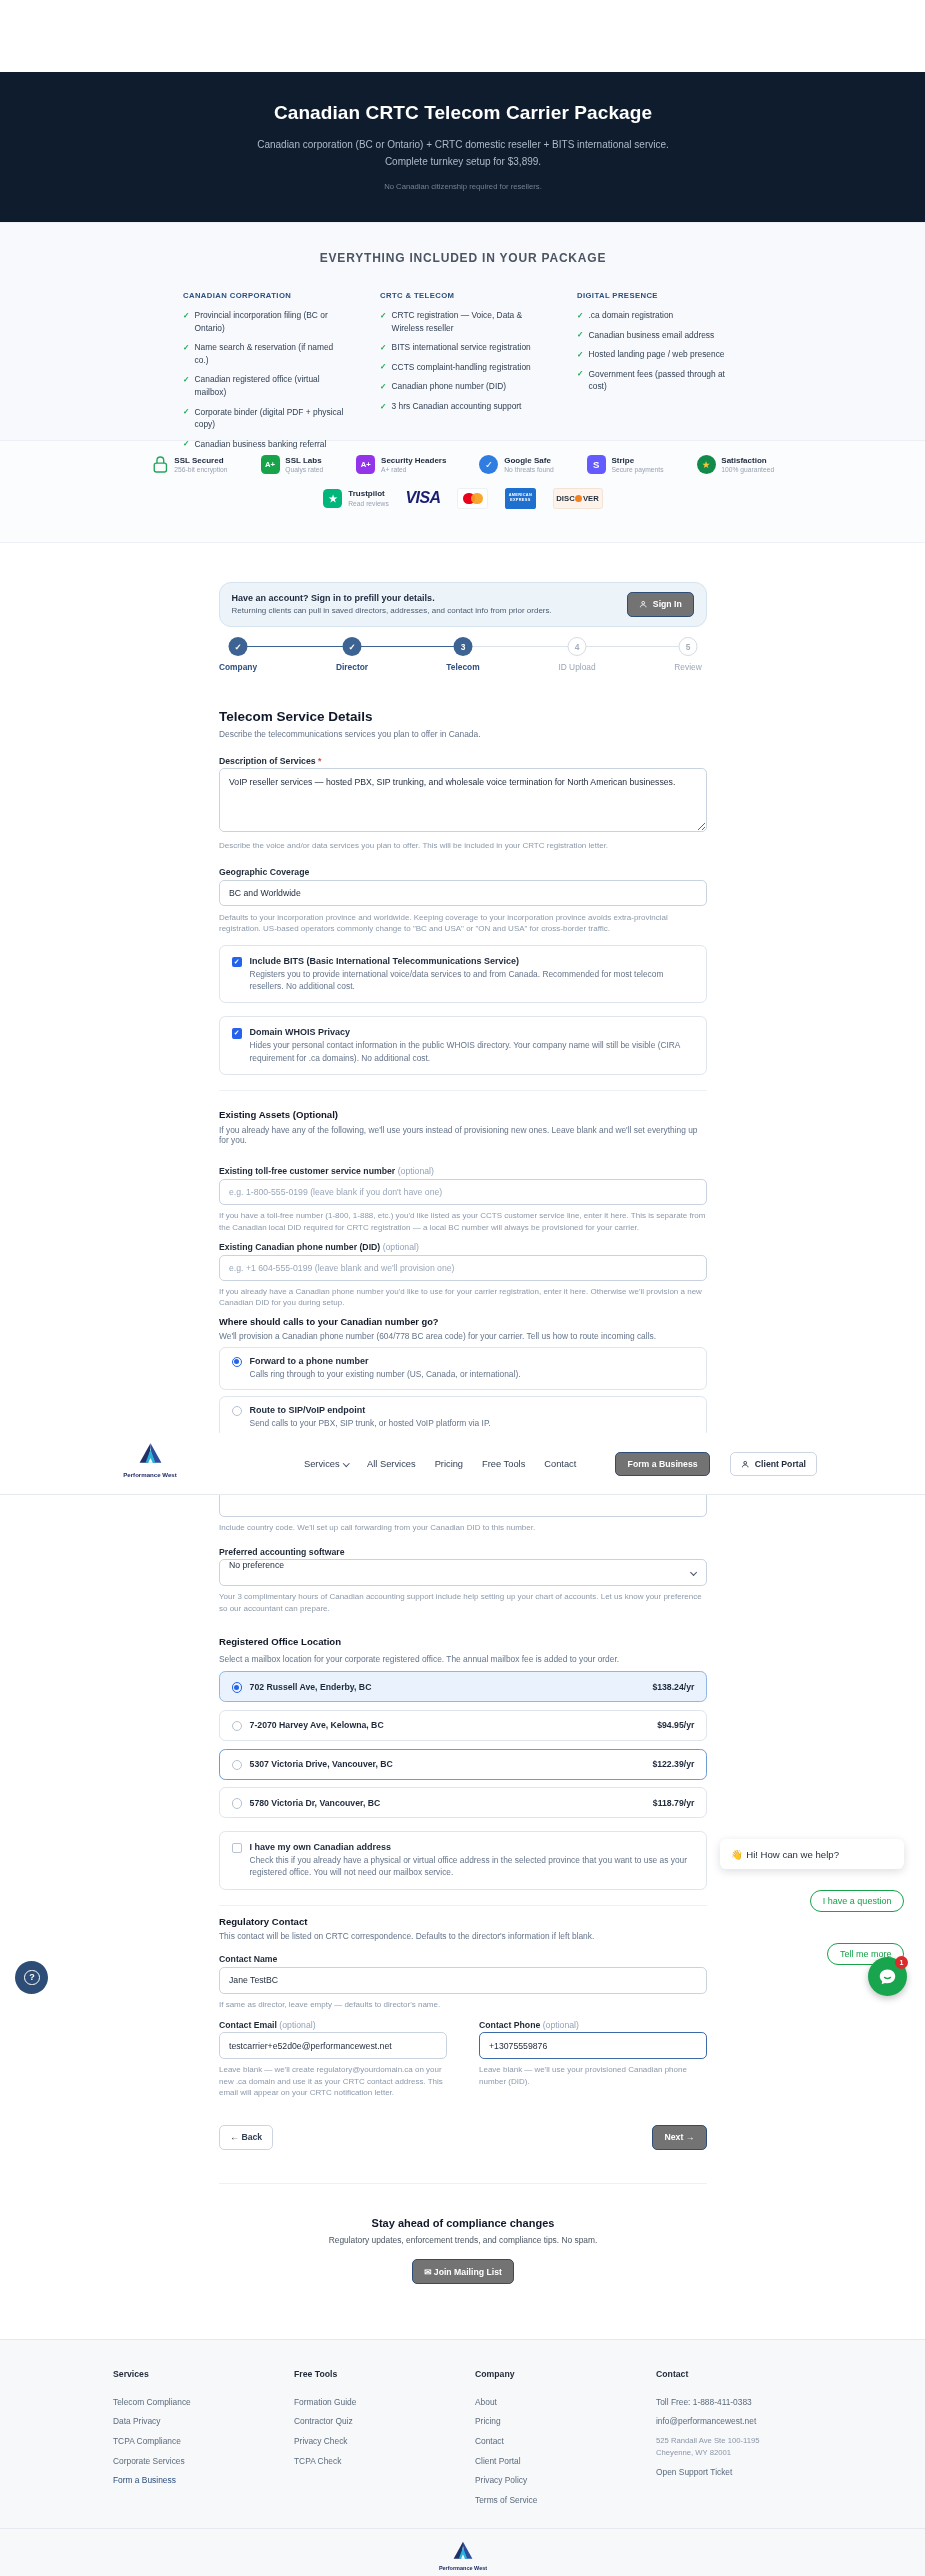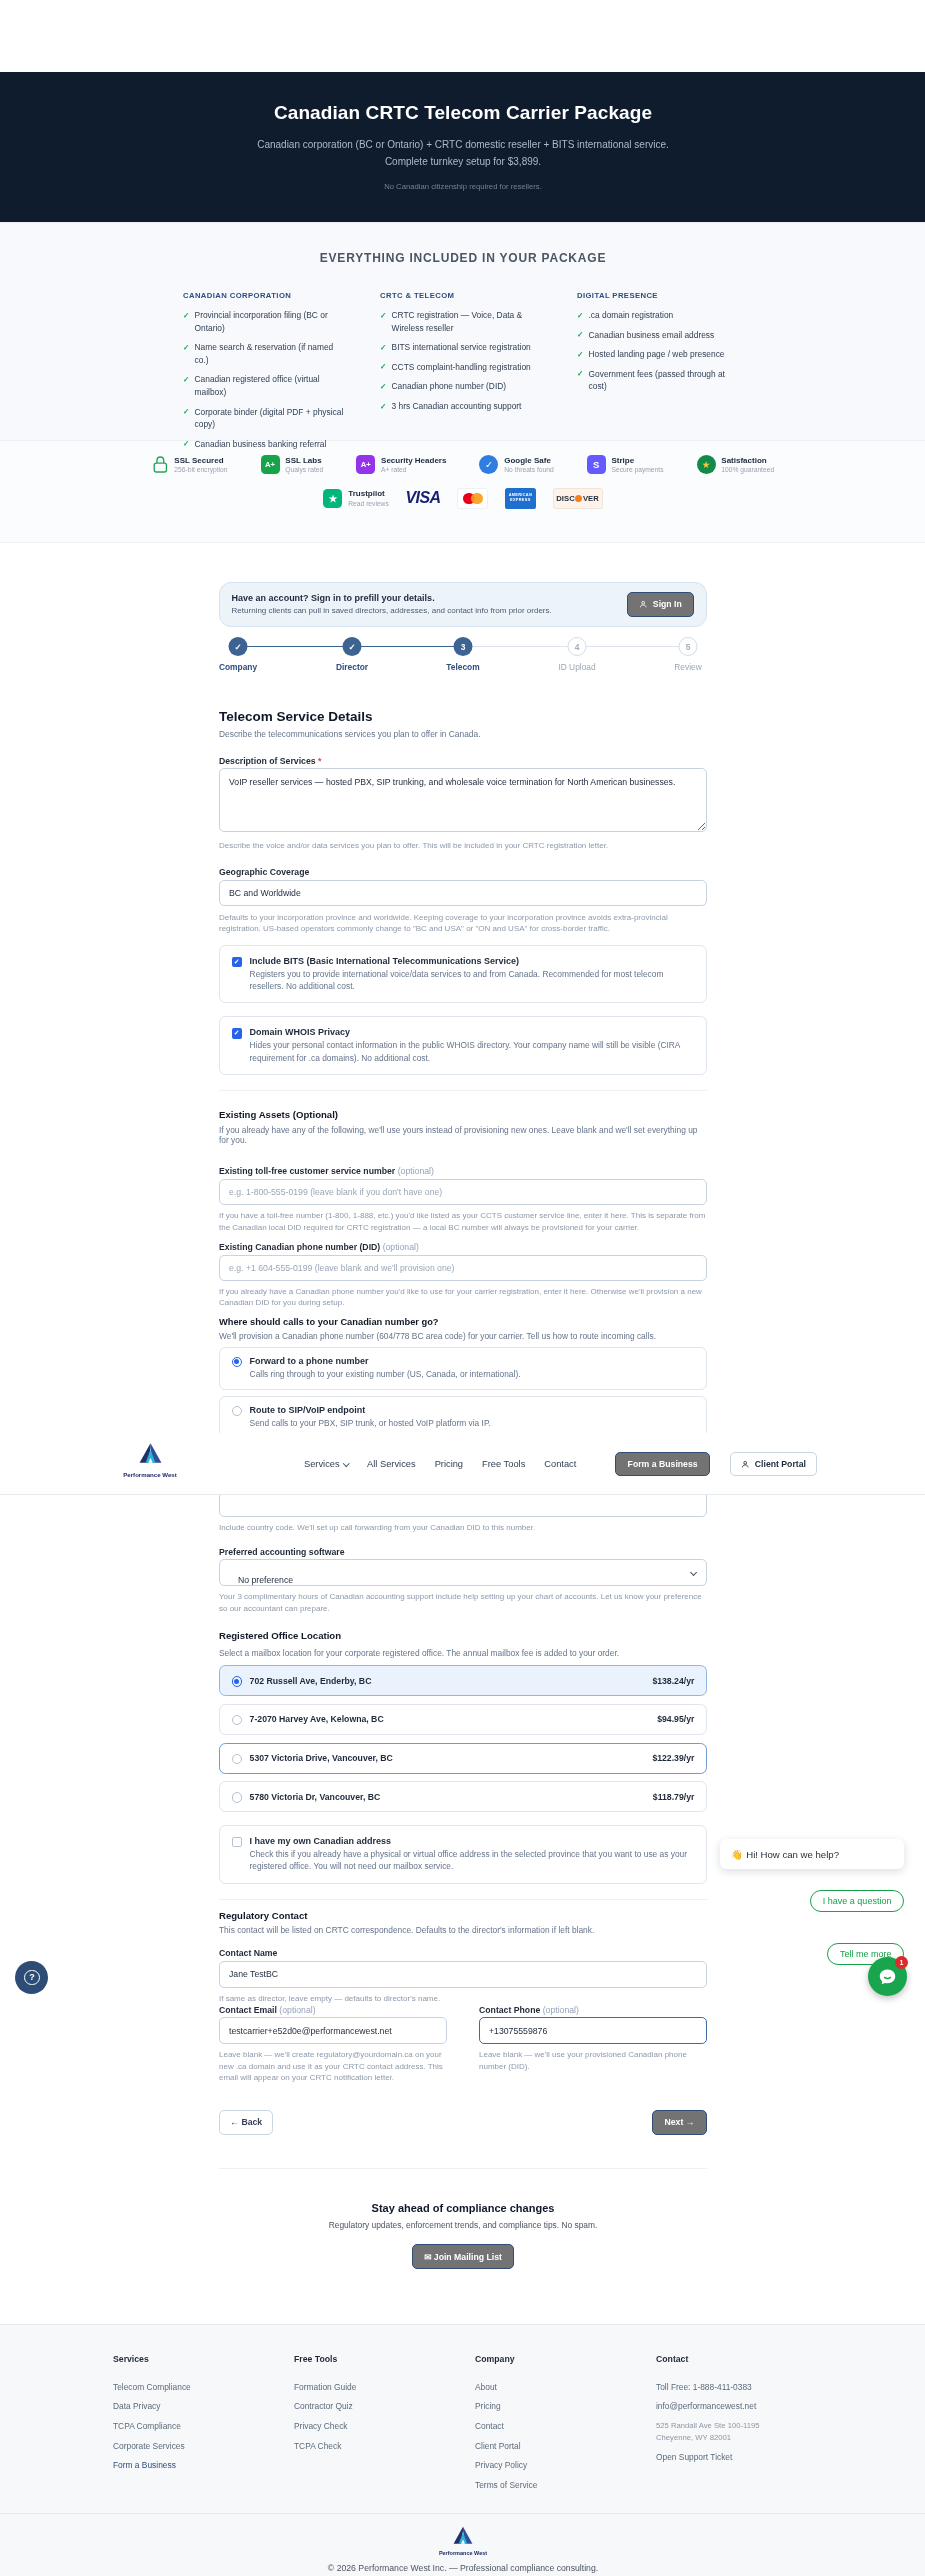--- a/index.html
+++ b/index.html
@@ -65,42 +65,42 @@
   .h2 { margin-top:30px; font-size:13.5px; font-weight:800; color:#0f172a; }
   .h2sub { margin-top:5.1px; font-size:8.4px; color:#64748b; }
   .h3 { font-size:9.6px; font-weight:700; color:#111827; }
   .label { font-size:8.7px; font-weight:600; color:#1f2937; }
   .opt { color:#94a3b8; font-weight:400; }
   .req { color:#e0434c; }
   .helper { font-size:8px; color:#8d9aab; line-height:1.45; margin-top:5.1px; }
   .input { width:100%; height:26px; border:0.6px solid #c9d3df; border-radius:5.1px; padding:0 9px; font-size:8.7px; color:#1e293b; background:#fff; font-family:"Liberation Sans",sans-serif; }
   .input::placeholder, .ta::placeholder { color:#9aa7b8; }
   .ta { width:100%; height:64px; border:0.6px solid #c9d3df; border-radius:5.1px; padding:6.4px 9px; font-size:8.7px; color:#1e293b; resize:vertical; line-height:1.55; font-family:"Liberation Sans",sans-serif; }
-  .selectbox { position:relative; width:100%; height:27px; border:0.6px solid #c9d3df; border-radius:5.1px; display:flex; align-items:flex-end; padding:0 18px; font-size:8.7px; color:#1e293b; background:#fff; }
+  .selectbox { position:relative; width:100%; height:27px; border:0.6px solid #c9d3df; border-radius:5.1px; display:flex; align-items:flex-start; padding:0 9px; font-size:8.7px; color:#1e293b; background:#fff; }
   .chev { position:absolute; right:10.3px; top:9.6px; width:5.1px; height:5.1px; border-right:1.3px solid #475569; border-bottom:1.3px solid #475569; transform:rotate(45deg); }
   .divider { border:none; border-top:0.6px solid #edf0f4; margin-top:15.4px; }
 
   .ccard { border:0.6px solid #dfe5ec; border-radius:6.4px; padding:9.6px 11.6px; display:flex; gap:7.7px; }
   .ccard .ct { font-size:9px; font-weight:700; color:#1e293b; }
   .ccard .cd { font-size:8.4px; color:#64748b; line-height:1.5; margin-top:2px; }
   .cb { width:10.3px; height:10.3px; border-radius:1.9px; flex:none; margin-top:1.3px; display:flex; align-items:center; justify-content:center; }
   .cb.on { background:#2563eb; color:#fff; font-size:7px; font-weight:700; }
   .cb.off { background:#fff; border:1px solid #b6c2d0; }
   .radio { width:10.3px; height:10.3px; border-radius:50%; flex:none; margin-top:1.3px; }
   .radio.on { border:1.3px solid #2563eb; position:relative; }
   .radio.on::after { content:""; position:absolute; left:1.3px; top:1.3px; width:5.1px; height:5.1px; border-radius:50%; background:#2563eb; }
   .radio.off { border:1.3px solid #b6c2d0; }
 
   .mrow { border:0.6px solid #dfe5ec; border-radius:6.4px; height:31px; padding:0 11.6px; display:flex; align-items:center; gap:7.7px; margin-top:7.7px; }
   .mrow .addr { font-size:8.7px; font-weight:600; color:#1e293b; flex:1; }
   .mrow .price { font-size:8.7px; font-weight:700; color:#1e293b; }
   .mrow.sel { background:#e9f2fd; border:1px solid #8fb6e4; }
   .mrow.focus { border:1px solid #6d9bd4; }
 
-  .two { display:grid; grid-template-columns:1fr 1fr; column-gap:32px; margin-top:0; }
+  .two { display:grid; grid-template-columns:1fr 1fr; column-gap:32px; margin-top:9px; }
   .input.focused { border:1.3px solid #3a6ba6; }
 
   .navrow { display:flex; justify-content:space-between; margin-top:26px; }
 
   
   .navbar { position:absolute; left:0; top:1433px; width:926px; height:62px; background:#fff; border-bottom:0.6px solid #e6eaef; z-index:10; display:flex; align-items:center; }
   .brand { position:absolute; left:121px; top:5.1px; text-align:center; width:58px; }
   .brand .bname { font-size:6.1px; font-weight:800; color:#1b2a63; margin-top:0.6px; }
   .navlinks { position:absolute; left:304px; top:0; height:62px; display:flex; align-items:center; gap:19px; font-size:9.3px; color:#334155; }
   .navlinks .lnk { cursor:pointer; display:flex; align-items:center; gap:3.9px; }
@@ -405,21 +405,21 @@
     <input class="input" style="margin-top: 10.3px;">
     <div class="helper">Include country code. We'll set up call forwarding from your Canadian DID to this number.</div>
 
     <div style="margin-top:13px" class="label">Preferred accounting software</div>
     <div class="selectbox" style="margin-top:2.6px">
       <span>No preference</span>
       <span class="chev"></span>
     </div>
     <div class="helper">Your 3 complimentary hours of Canadian accounting support include help setting up your chart of accounts. Let us know your preference so our accountant can prepare.</div>
 
-    <div class="h3" style="margin-top:15px">Registered Office Location</div>
+    <div class="h3" style="margin-top:21px">Registered Office Location</div>
     <div class="h2sub" style="margin-top:7px">Select a mailbox location for your corporate registered office. The annual mailbox fee is added to your order.</div>
 
     <div class="mrow sel">
       <div class="radio on"></div>
       <div class="addr">702 Russell Ave, Enderby, BC</div>
       <div class="price">$138.24/yr</div>
     </div>
     <div class="mrow">
       <div class="radio off"></div>
       <div class="addr">7-2070 Harvey Ave, Kelowna, BC</div>

